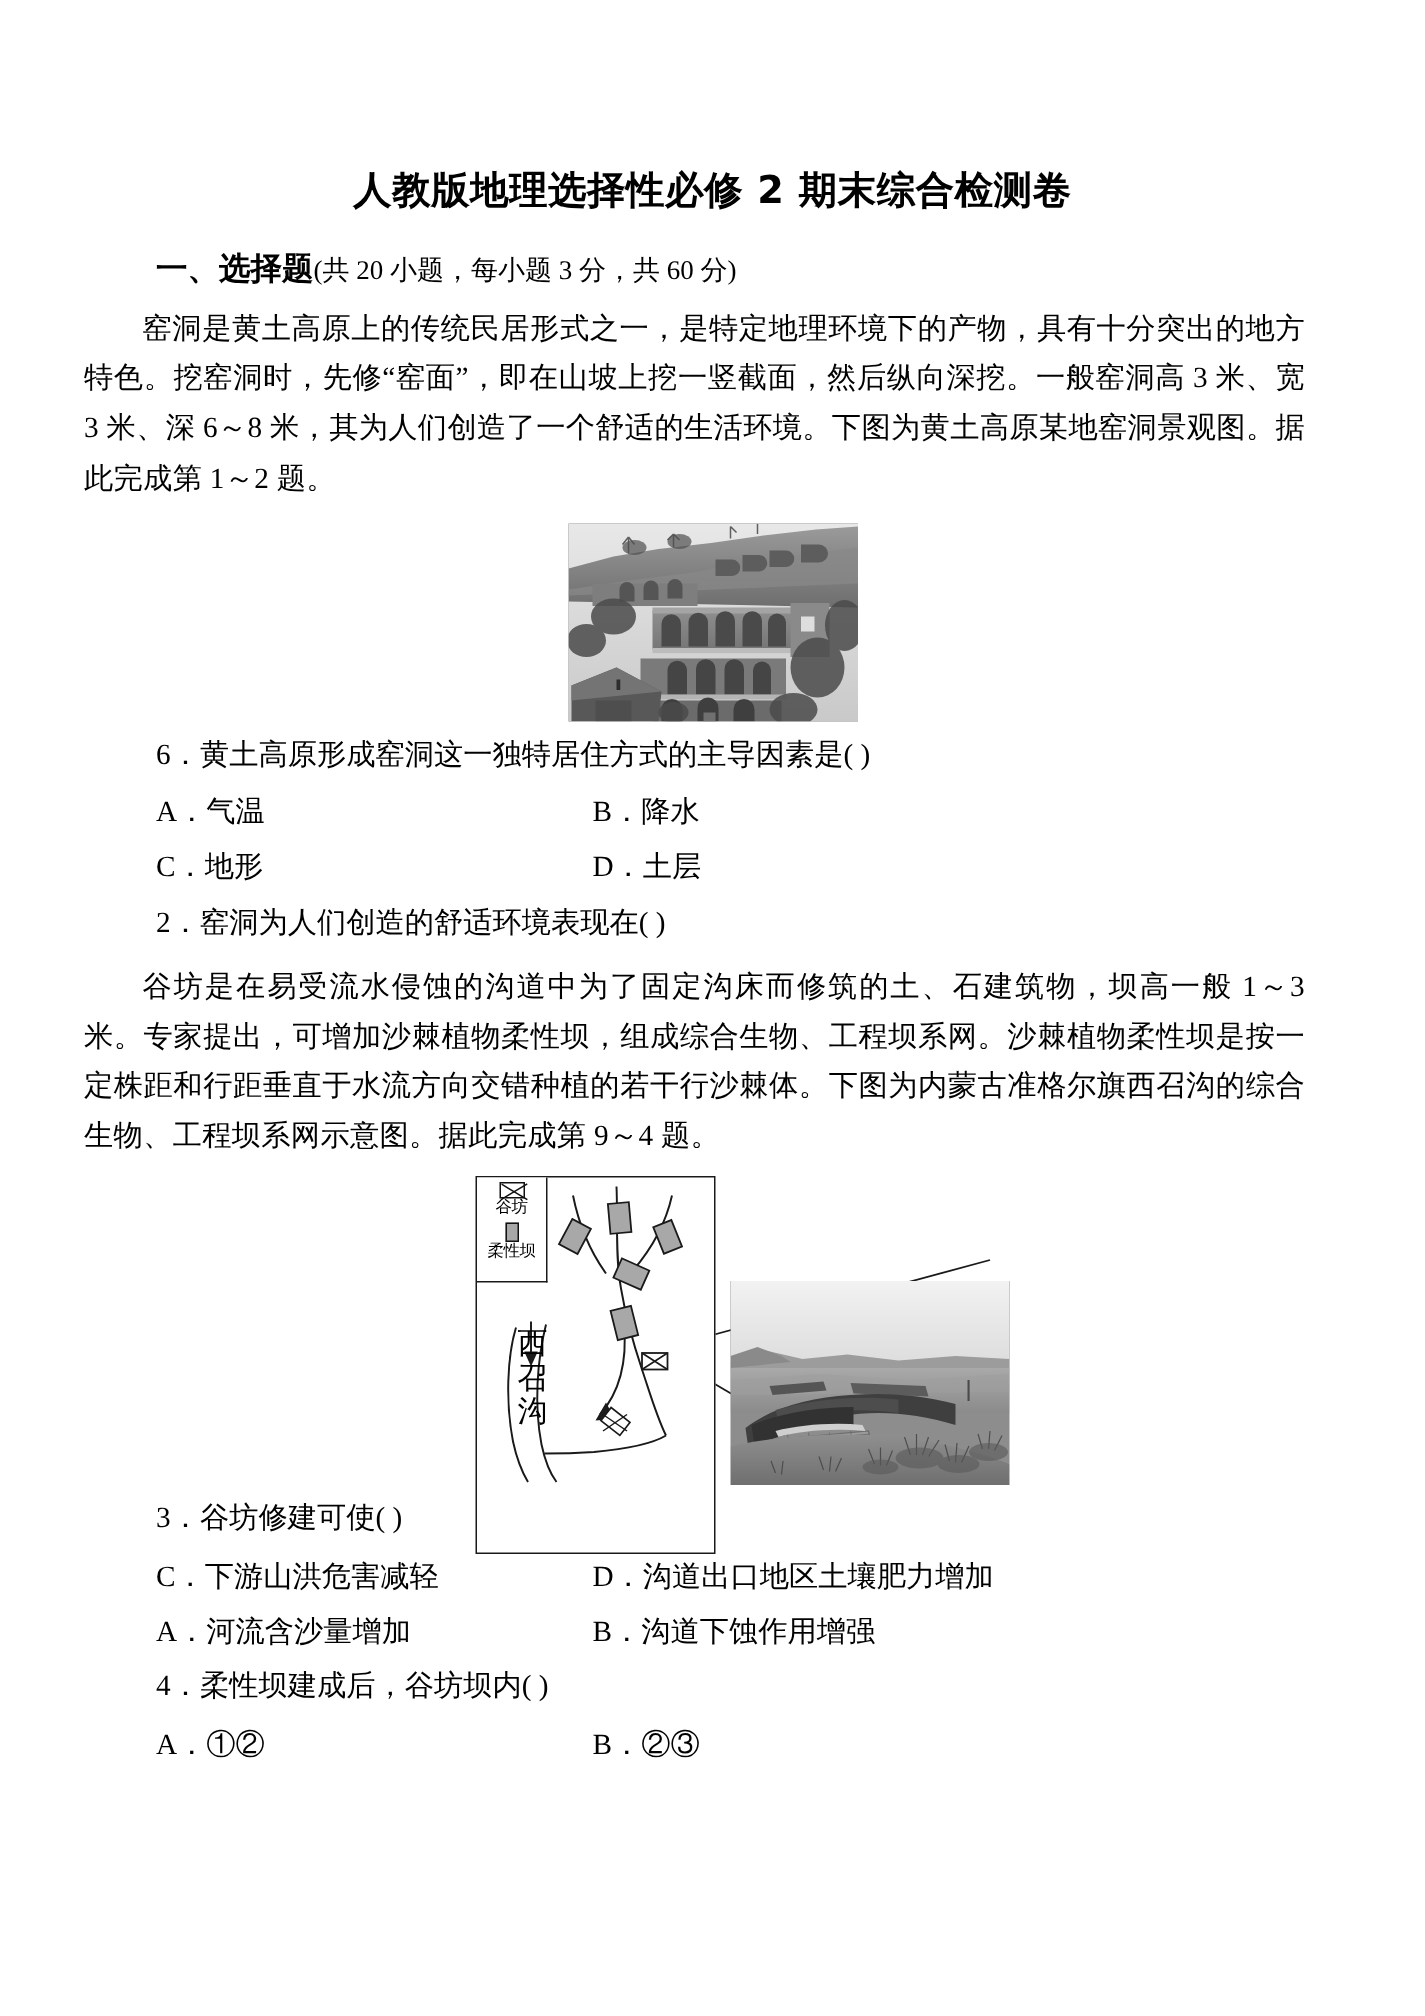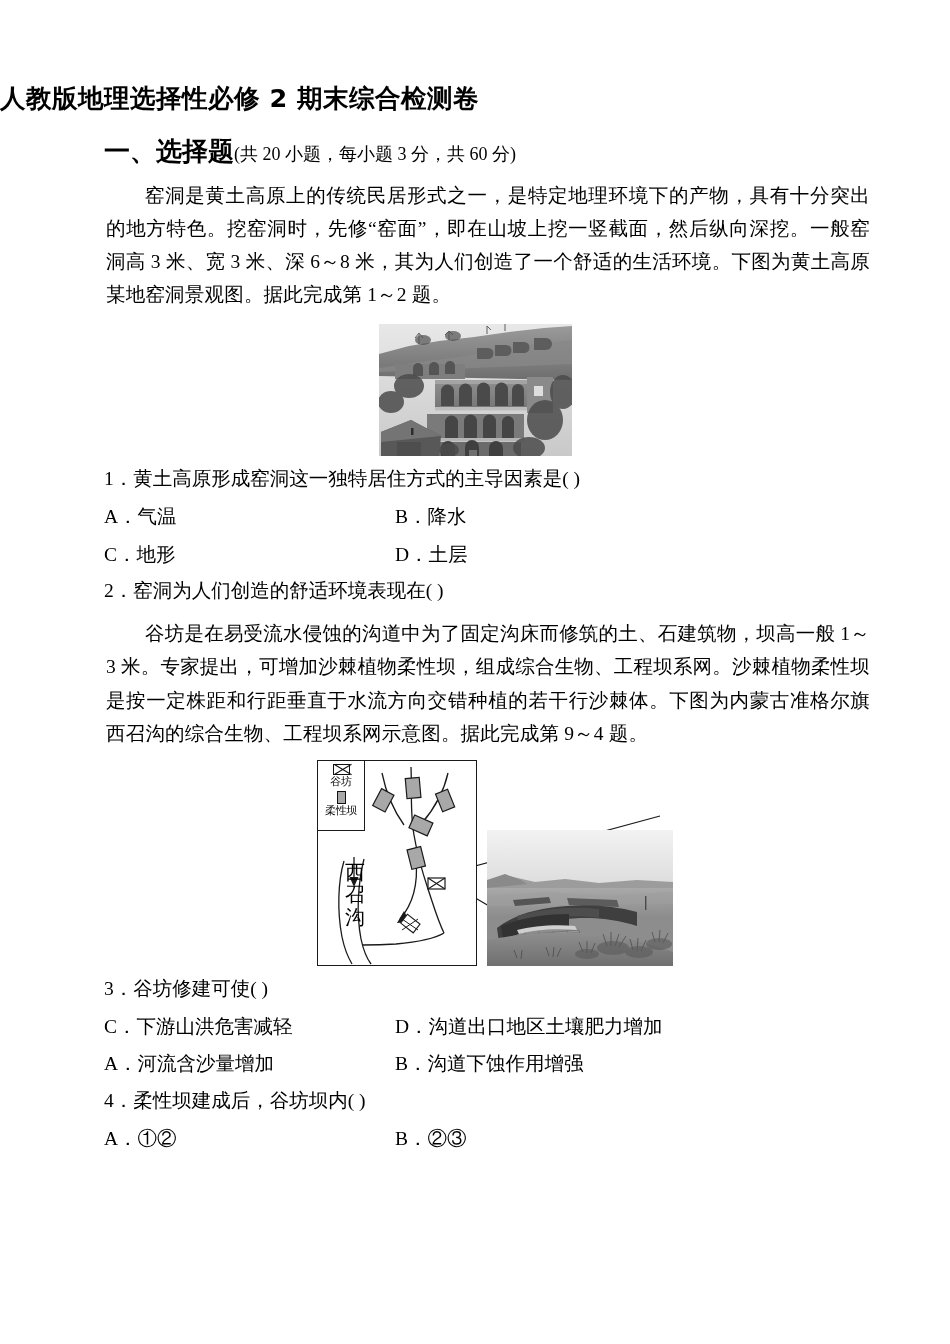--- a/index.html
+++ b/index.html
@@ -17,51 +17,52 @@
   .page {
     position: absolute;
     left: 0; top: 0;
     width: 950px;
     height: 1344px;
     padding: 0;
   }
 
   
   .doc-title {
+    text-align: center;
     font-family: "DejaVu Sans", "Liberation Sans", sans-serif;
     font-weight: bold;
     font-size: 25.5px;
     letter-spacing: 0.5px;
     margin: 0;
-    padding-top: 83px;
+    padding-top: 112px;
     line-height: 1.2;
   }
 
   
   .section-head {
     margin: 0;
     padding: 26px 0 0 104px;
     font-size: 19.5px;
     line-height: 1.0;
     white-space: nowrap;
   }
   .section-head .sec-label {
-    font-family: Liberation Mono, monospace;
+    font-family: Liberation Serif, serif;
     font-weight: bold;
-    font-size: 26px;
+    font-size: 21px;
   }
   .section-head .sec-note {
     font-family: "Liberation Serif", "DejaVu Serif", serif;
     font-size: 18px;
   }
 
   
   .para {
     margin: 0;
-    padding: 13px 80px 0 106px;
+    padding: 13px 80px 0 56px;
     font-size: 19.5px;
     line-height: 1.70;
     text-align: justify;
     text-justify: inter-ideograph;
     text-indent: 2em;
     letter-spacing: 0.2px;
   }
   .para.tight { padding-top: 12px; }
 
   
@@ -112,21 +113,21 @@
 
   
   .fig2-wrap {
     position: relative;
     height: 212px;
     margin-top: 4px;
   }
   .diagram-box {
     position: absolute;
     left: 317px; top: 6px;
-    width: 160px; height: 206px;
+    width: 160px; height: 252px;
     border: 1.4px solid #1a1a1a;
     background: #ffffff;
     overflow: visible;
   }
   .legend-box {
     position: absolute;
     left: 0px; top: 0px;
     width: 47px; height: 70px;
     border-right: 1.4px solid #1a1a1a;
     border-bottom: 1.4px solid #1a1a1a;
@@ -289,21 +290,21 @@
           <path d="M126,7 l0,-7"></path>
         </g>
         <ellipse cx="44" cy="16" rx="8" ry="5" fill="#4f4f4f" opacity="0.7"></ellipse>
         <ellipse cx="74" cy="12" rx="8" ry="5" fill="#4f4f4f" opacity="0.7"></ellipse>
 
         <rect x="32" y="104" width="2.5" height="7" fill="#2d2d2d"></rect>
       </svg>
     </div>
   </div>
 
-  <p class="q-stem">1．黄土高原形成窑洞这一独特居住方式的主导因素是(      )</p>
+  <p class="q-stem">6．黄土高原形成窑洞这一独特居住方式的主导因素是(      )</p>
   <div class="opt-row">
     <span class="opt">A．气温</span>
     <span class="opt">B．降水</span>
   </div>
   <div class="opt-row">
     <span class="opt">C．地形</span>
     <span class="opt">D．土层</span>
   </div>
 
   <p class="q-stem">2．窑洞为人们创造的舒适环境表现在(      )</p>

